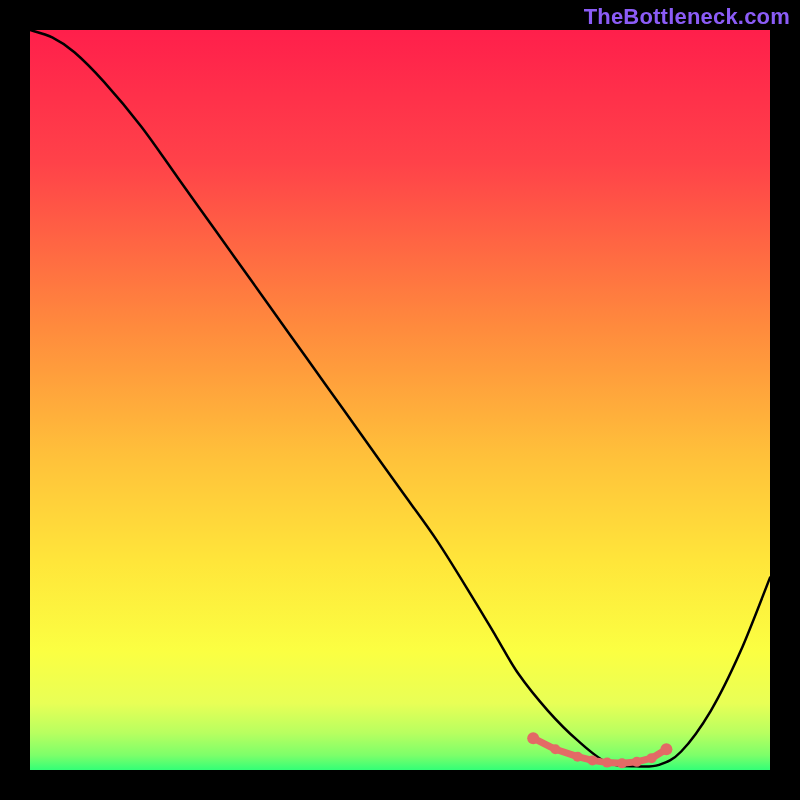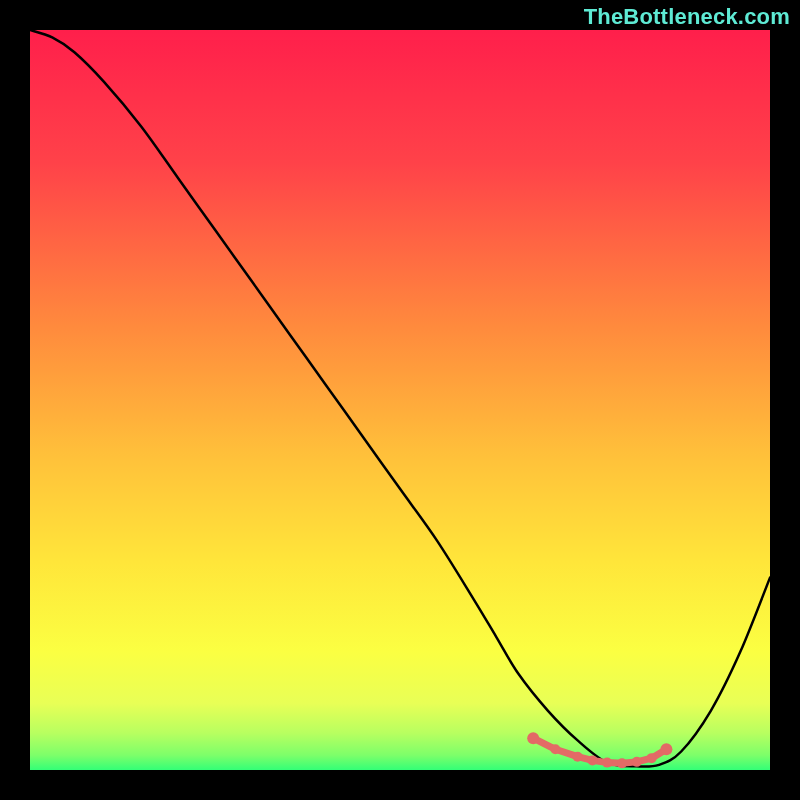--- a/index.html
+++ b/index.html
@@ -10,21 +10,21 @@
     height: 800px;
     background: #000;
   }
   .watermark {
     position: absolute;
     top: 4px;
     right: 10px;
     font-family: Arial, Helvetica, sans-serif;
     font-size: 22px;
     font-weight: 600;
-    color: #5eead4;
+    color: #8b5cf6;
     z-index: 3;
     letter-spacing: 0.2px;
   }
   .plot {
     position: absolute;
     left: 30px;
     top: 30px;
     width: 740px;
     height: 740px;
   }

